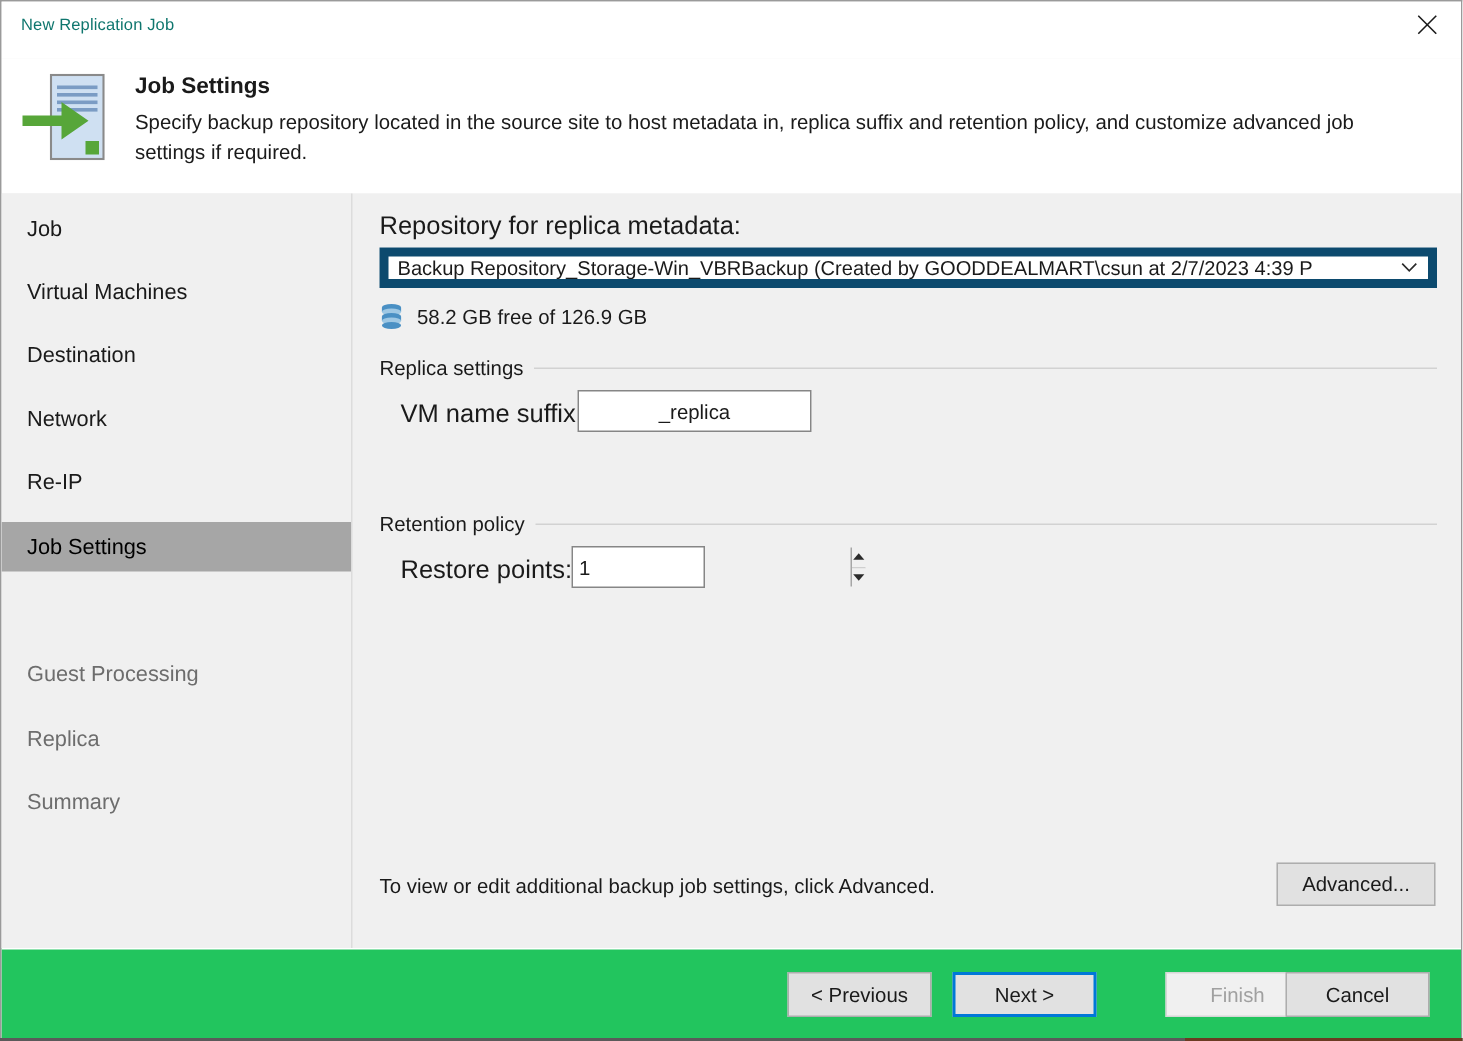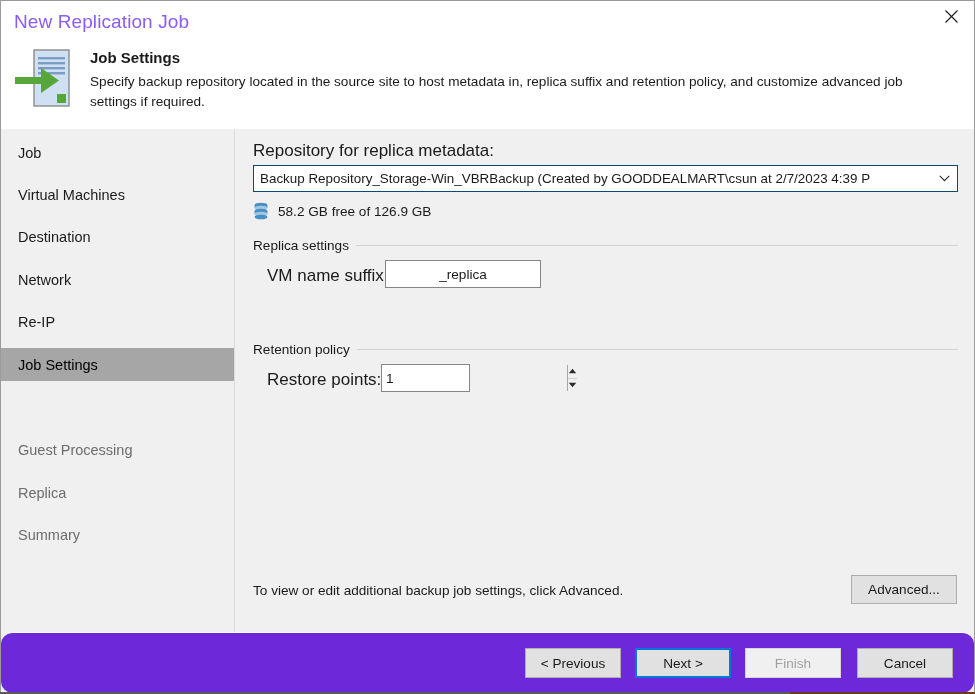--- a/index.html
+++ b/index.html
@@ -25,22 +25,22 @@
   
   #titlebar {
     position: absolute;
     left: 0; top: 0;
     width: 973px; height: 38px;
     background: #ffffff;
   }
   #title-text {
     position: absolute;
     left: 13px; top: 10px;
-    font-size: 19px;
-    color: #8b5cf6;
+    font-size: 11px;
+    color: #0f766e;
     letter-spacing: 0.1px;
   }
   #close-button {
     position: absolute;
     right: 0; top: 0;
     width: 46px; height: 30px;
     display: flex; align-items: center; justify-content: center;
     cursor: pointer;
   }
   #close-button svg { display: block; }
@@ -128,21 +128,21 @@
     color: #1a1a1a;
     white-space: nowrap;
   }
 
   
   #repo-combo {
     position: absolute;
     left: 18px; top: 36px;
     width: 705px; height: 27px;
     background: #ffffff;
-    border: 1px solid #0c4a6e;
+    border: 6px solid #0c4a6e;
     display: flex;
     align-items: center;
     cursor: pointer;
   }
   #repo-combo-text {
     flex: 1;
     padding-left: 6px;
     font-size: 13.4px;
     color: #1a1a1a;
     white-space: nowrap;
@@ -250,23 +250,22 @@
     font-size: 13.6px;
     color: #1a1a1a;
     cursor: pointer;
   }
 
   
   #footer {
     position: absolute;
     left: 0; top: 631px;
     width: 973px; height: 61px;
-    background: #6d28d9;
+    background: #22c55e;
     border-top: 1px solid #ffffff;
-    border-radius: 12px;
   }
   .wiz-btn {
     position: absolute;
     top: 15px;
     width: 96px; height: 30px;
     background: #e1e1e1;
     border: 1px solid #adadad;
     font-family: "Liberation Sans", sans-serif;
     font-size: 13.6px;
     color: #1a1a1a;
@@ -277,21 +276,21 @@
     background: #e1e1e1;
   }
   .wiz-btn.disabled {
     color: #a0a0a0;
     background: #f0f0f0;
     border: 1px solid #d6d6d6;
     cursor: default;
   }
   #btn-previous { left: 524px; }
   #btn-next     { left: 634px; }
-  #btn-finish   { left: 744px; }
+  #btn-finish   { left: 776px; }
   #btn-cancel   { left: 856px; }
 
   
   #bottom-strip {
     position: absolute;
     left: 0; top: 692px;
     width: 975px; height: 2px;
     background: #5a5a5a;
   }
   #bottom-strip-accent {

